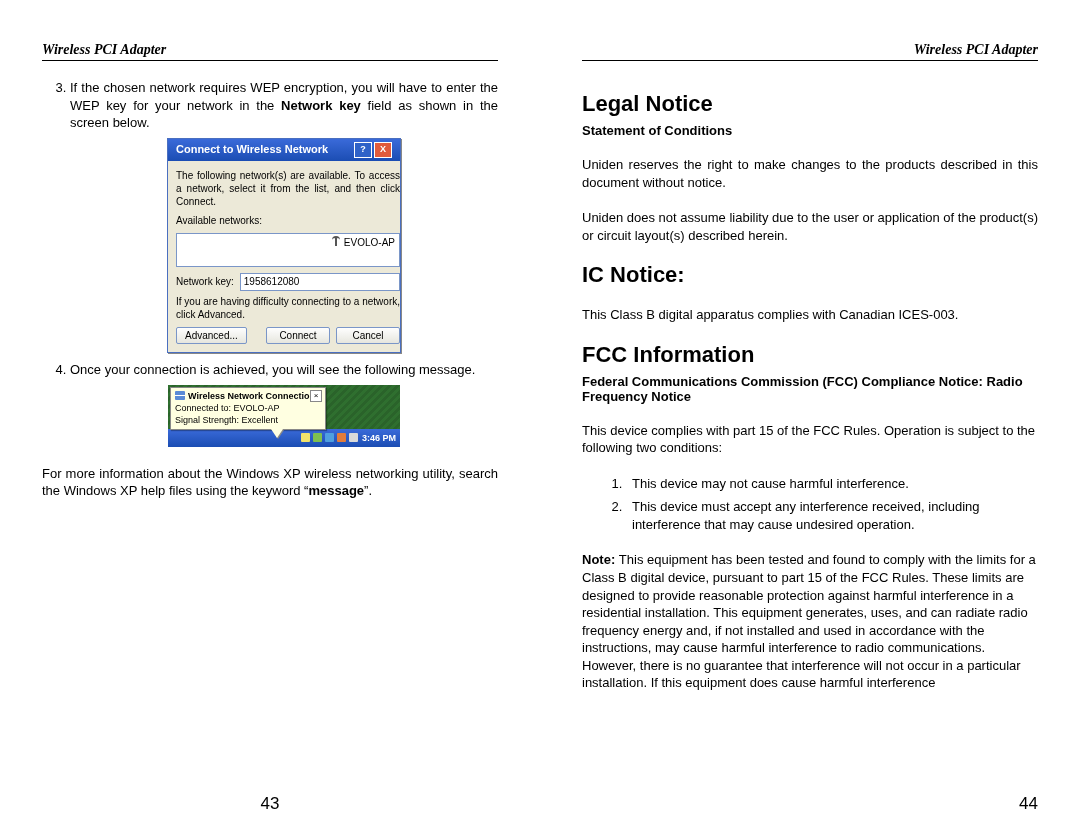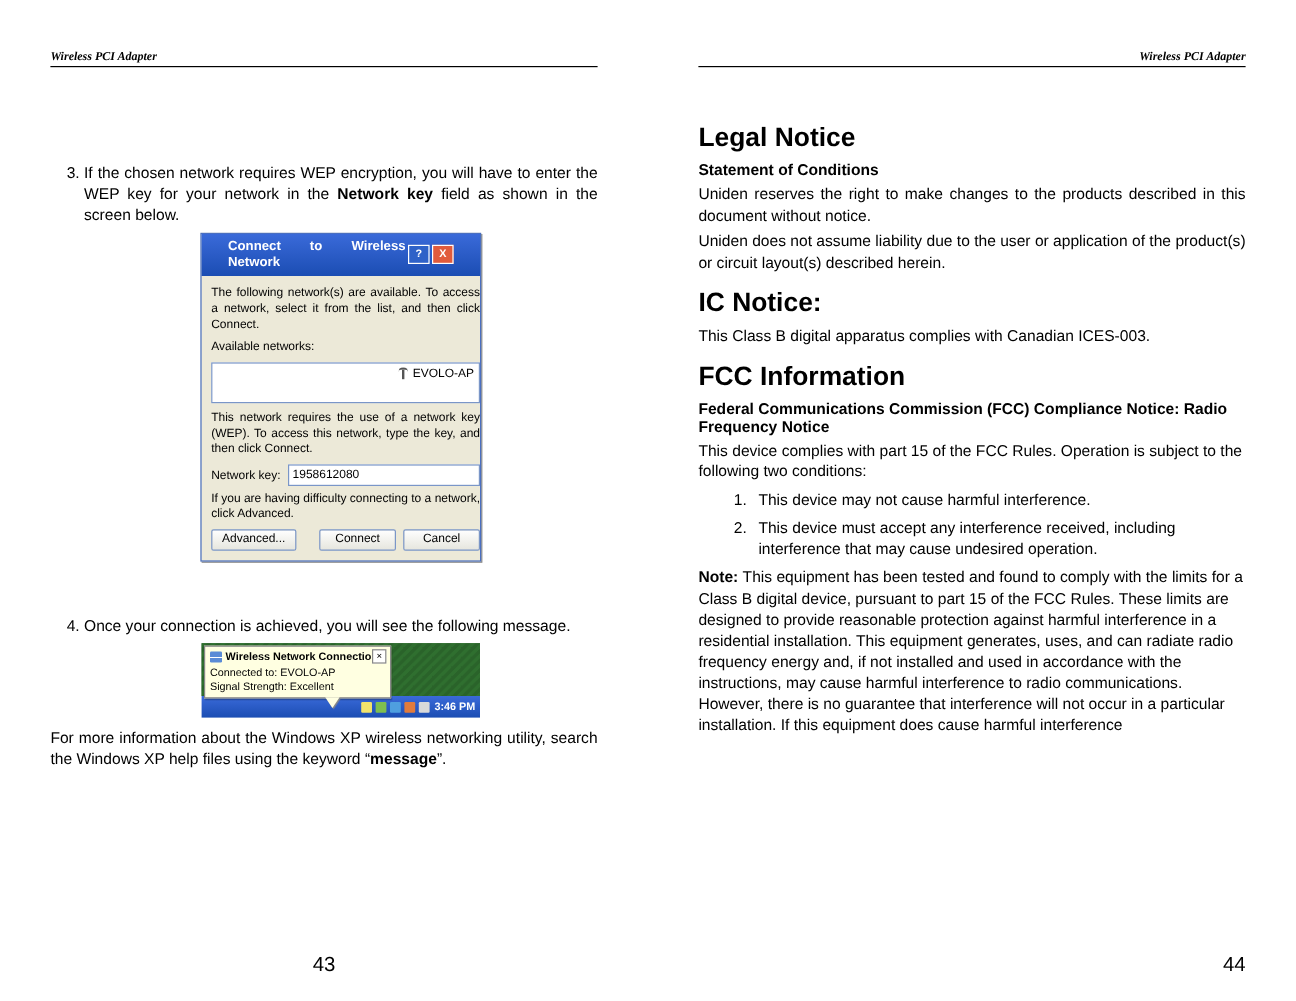--- a/index.html
+++ b/index.html
@@ -23,45 +23,44 @@
     padding: 42px 42px 20px 42px;
     box-sizing: border-box;
     position: relative;
     display: flex;
     flex-direction: column;
   }
   .running-header {
     font-family: "Times New Roman", serif;
     font-style: italic;
     font-weight: bold;
-    font-size: 10px;
+    font-size: 14px;
     border-bottom: 1px solid #000;
     padding-bottom: 2px;
-    margin-bottom: 34px;
+    margin-bottom: 18px;
   }
   .rh-left { text-align: left; }
   .rh-right { text-align: right; }
   .body { flex: 1; }
   .pagenum {
     text-align: center;
     font-size: 17px;
   }
   ol.steps {
     list-style: decimal;
     padding-left: 28px;
     margin: 0;
   }
   ol.steps > li {
     text-align: justify;
     margin-bottom: 4px;
     line-height: 1.35;
-    margin-top: 45px;
   }
   .bold { font-weight: bold; }
-  .p { text-align: justify; margin: 4px 0; line-height: 1.35; }
+  .p { text-align: justify; margin: 18px 0; line-height: 1.35; }
   h2.section {
     font-size: 22px;
     font-weight: bold;
     margin: 12px 0 6px 0;
   }
   .subhead { font-weight: bold; margin-top: 6px; }
   ol.fcc {
     list-style: decimal;
     padding-left: 44px;
     margin: 6px 0;
@@ -77,21 +76,21 @@
     width: 232px;
     margin: 6px auto 8px auto;
     border: 1px solid #4a6fc0;
     font-size: 10px;
     background: #ece9d8;
     box-shadow: 1px 1px 0 #888;
   }
   .titlebar {
     background: linear-gradient(to bottom, #3a6ad9, #1b4db3);
     color: #fff;
-    padding: 3px 22px;
+    padding: 3px 8px;
     font-weight: bold;
     font-size: 11px;
     display: flex;
     align-items: center;
   }
   .titlebar .title { flex: 1; }
   .titlebar .winbtn {
     width: 16px;
     height: 14px;
     margin-left: 2px;
@@ -256,21 +255,20 @@
             </div>
             <div class="dlg-body">
               <div class="dlg-text">The following network(s) are available. To access a network, select it from the list, and then click Connect.</div>
               <div class="dlg-text">Available networks:</div>
               <div class="netlist">
                 <div class="netitem">
                   <span class="antenna"></span>
                   <span>EVOLO-AP</span>
                 </div>
               </div>
-              <div class="dlg-text">This network requires the use of a network key (WEP). To access this network, type the key, and then click Connect.</div>
               <div class="row">
                 <span>Network key:</span>
                 <span class="netkey-input">1958612080</span>
               </div>
               <div class="dlg-text">If you are having difficulty connecting to a network, click Advanced.</div>
               <div class="btnrow">
                 <span class="xp-btn">Advanced...</span>
                 <span class="spacer"></span>
                 <span class="xp-btn">Connect</span>
                 <span class="xp-btn">Cancel</span>

